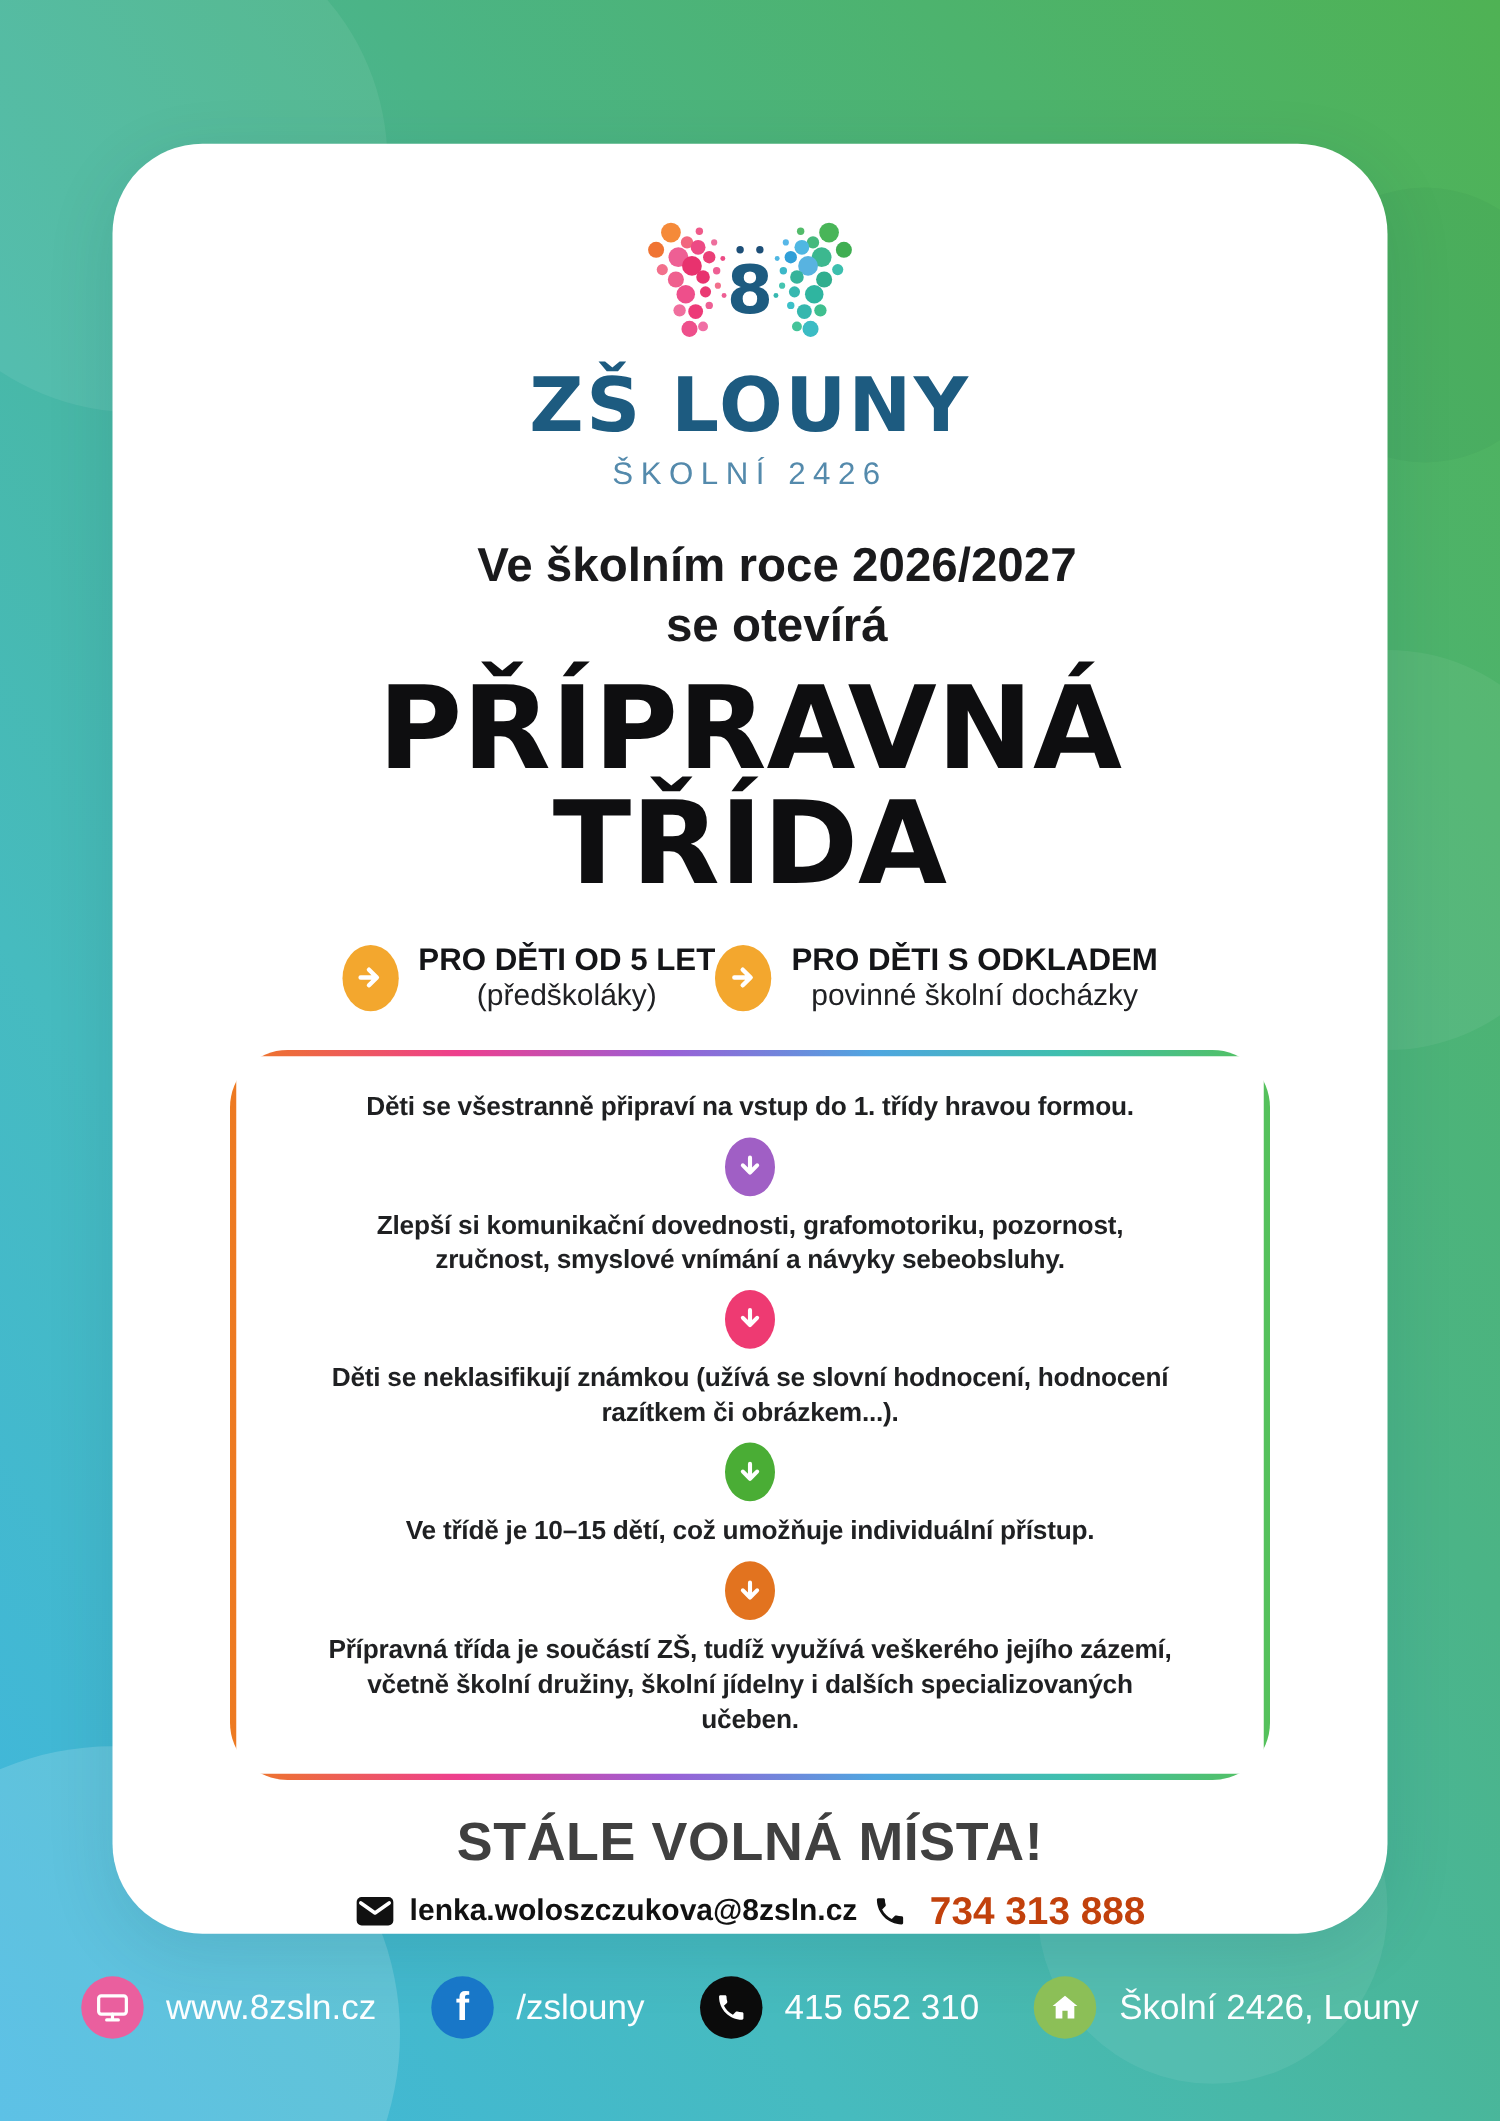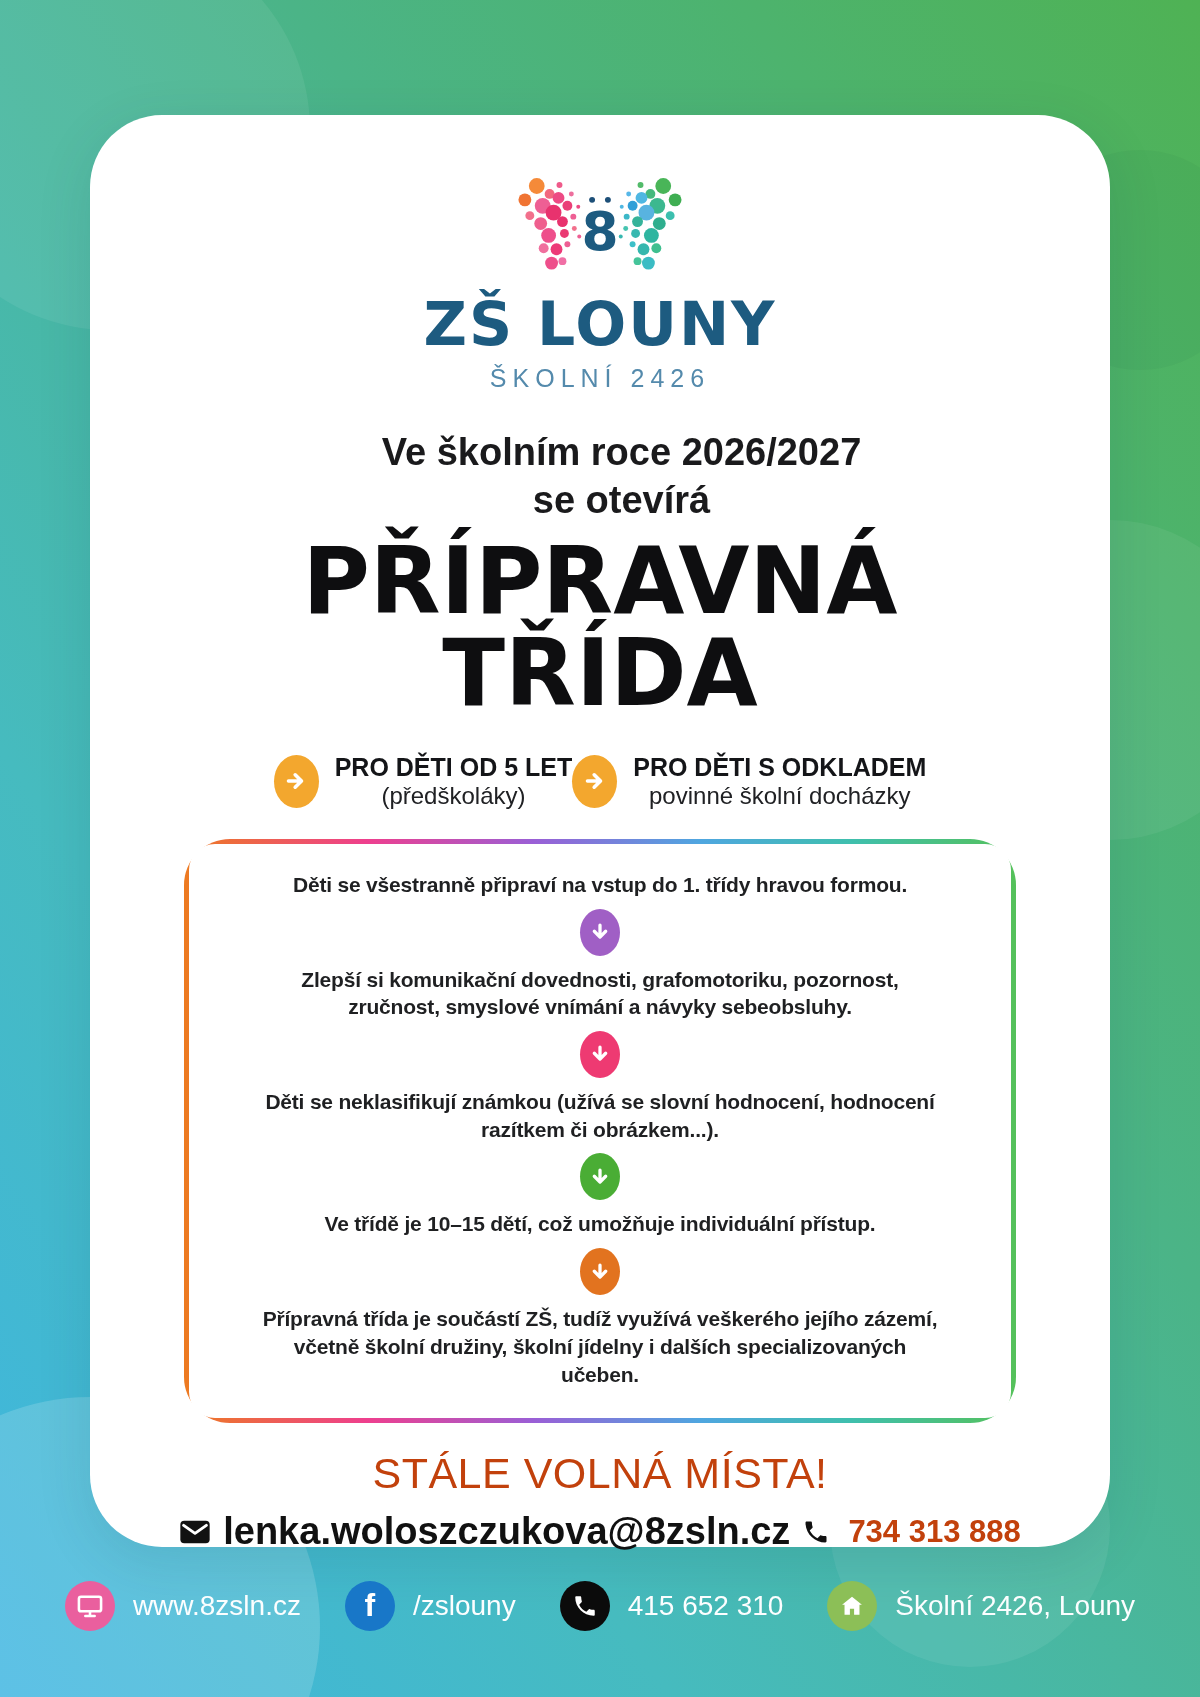--- a/index.html
+++ b/index.html
@@ -27,28 +27,28 @@
 
   .audience-row{display:flex;justify-content:center;margin-top:32px;text-align:center;}
   .audience-item{display:flex;align-items:center;gap:16px;}
   .arrow-pill{flex:0 0 auto;width:45px;height:53px;border-radius:50%;
     display:flex;align-items:center;justify-content:center;}
   .audience-title{font-size:25px;font-weight:800;color:#141518;line-height:1.2;}
   .audience-sub{font-size:24px;font-weight:400;color:#202124;line-height:1.2;}
 
   .features-wrap{margin:28px 94px 0;border-radius:46px;padding:5px;
     background:linear-gradient(90deg,#ed7b20 0%,#ee3f8e 22%,#9a5fd6 42%,#4fa6e0 62%,#3fbfae 80%,#55c15a 100%);}
-  .features{background:#fff;border-radius:26px;padding:27px 22px 30px;}
+  .features{background:#fff;border-radius:8px;padding:27px 22px 30px;}
   .feature-text{font-size:21px;font-weight:700;color:#1f2022;line-height:1.32;margin:0 auto;max-width:680px;letter-spacing:-0.2px;}
   .down-pill{width:40px;height:47px;border-radius:50%;margin:10px auto;
     display:flex;align-items:center;justify-content:center;}
 
-  .cta-heading{margin-top:26px;font-size:43px;font-weight:400;color:#c2410c;letter-spacing:0.5px;}
+  .cta-heading{margin-top:26px;font-size:43px;font-weight:700;color:#404040;letter-spacing:0.5px;}
   .contact-row{margin-top:12px;display:flex;justify-content:center;align-items:center;gap:12px;}
-  .email-text{font-size:38px;font-weight:600;color:#111;}
+  .email-text{font-size:24px;font-weight:600;color:#111;}
   .phone-number{font-size:31px;font-weight:800;color:#c2410c;margin-left:6px;}
 
   .footer{position:absolute;left:0;right:0;top:1581px;display:flex;justify-content:center;
     align-items:center;gap:44px;color:#fcfeff;}
   .f-item{display:flex;align-items:center;gap:18px;font-size:28px;font-weight:400;}
   .f-circle{flex:0 0 auto;width:50px;height:50px;border-radius:50%;
     display:flex;align-items:center;justify-content:center;}
   .fb-f{color:#fff;font-weight:800;font-size:32px;line-height:1;transform:translateY(-1px);}
 </style>
 </head>

